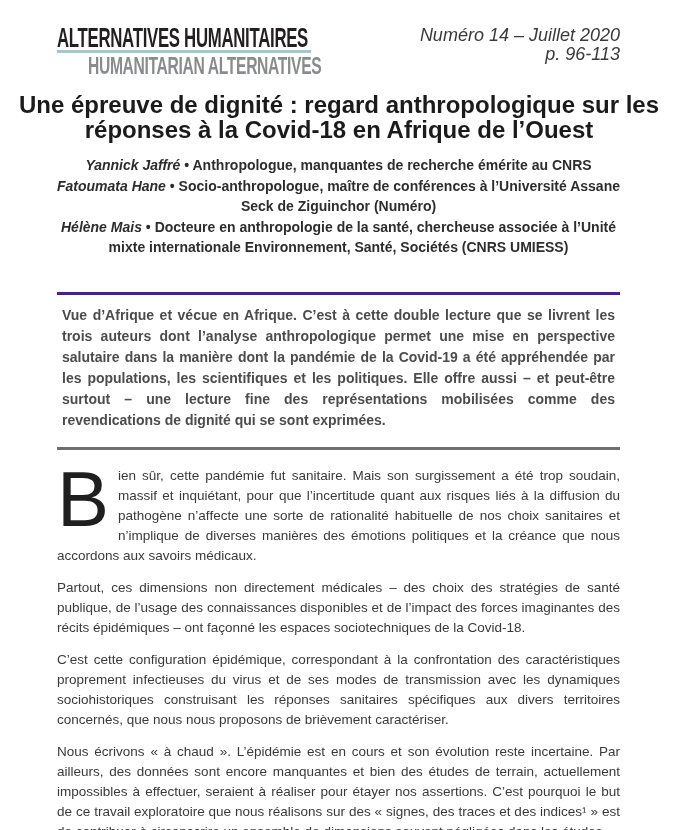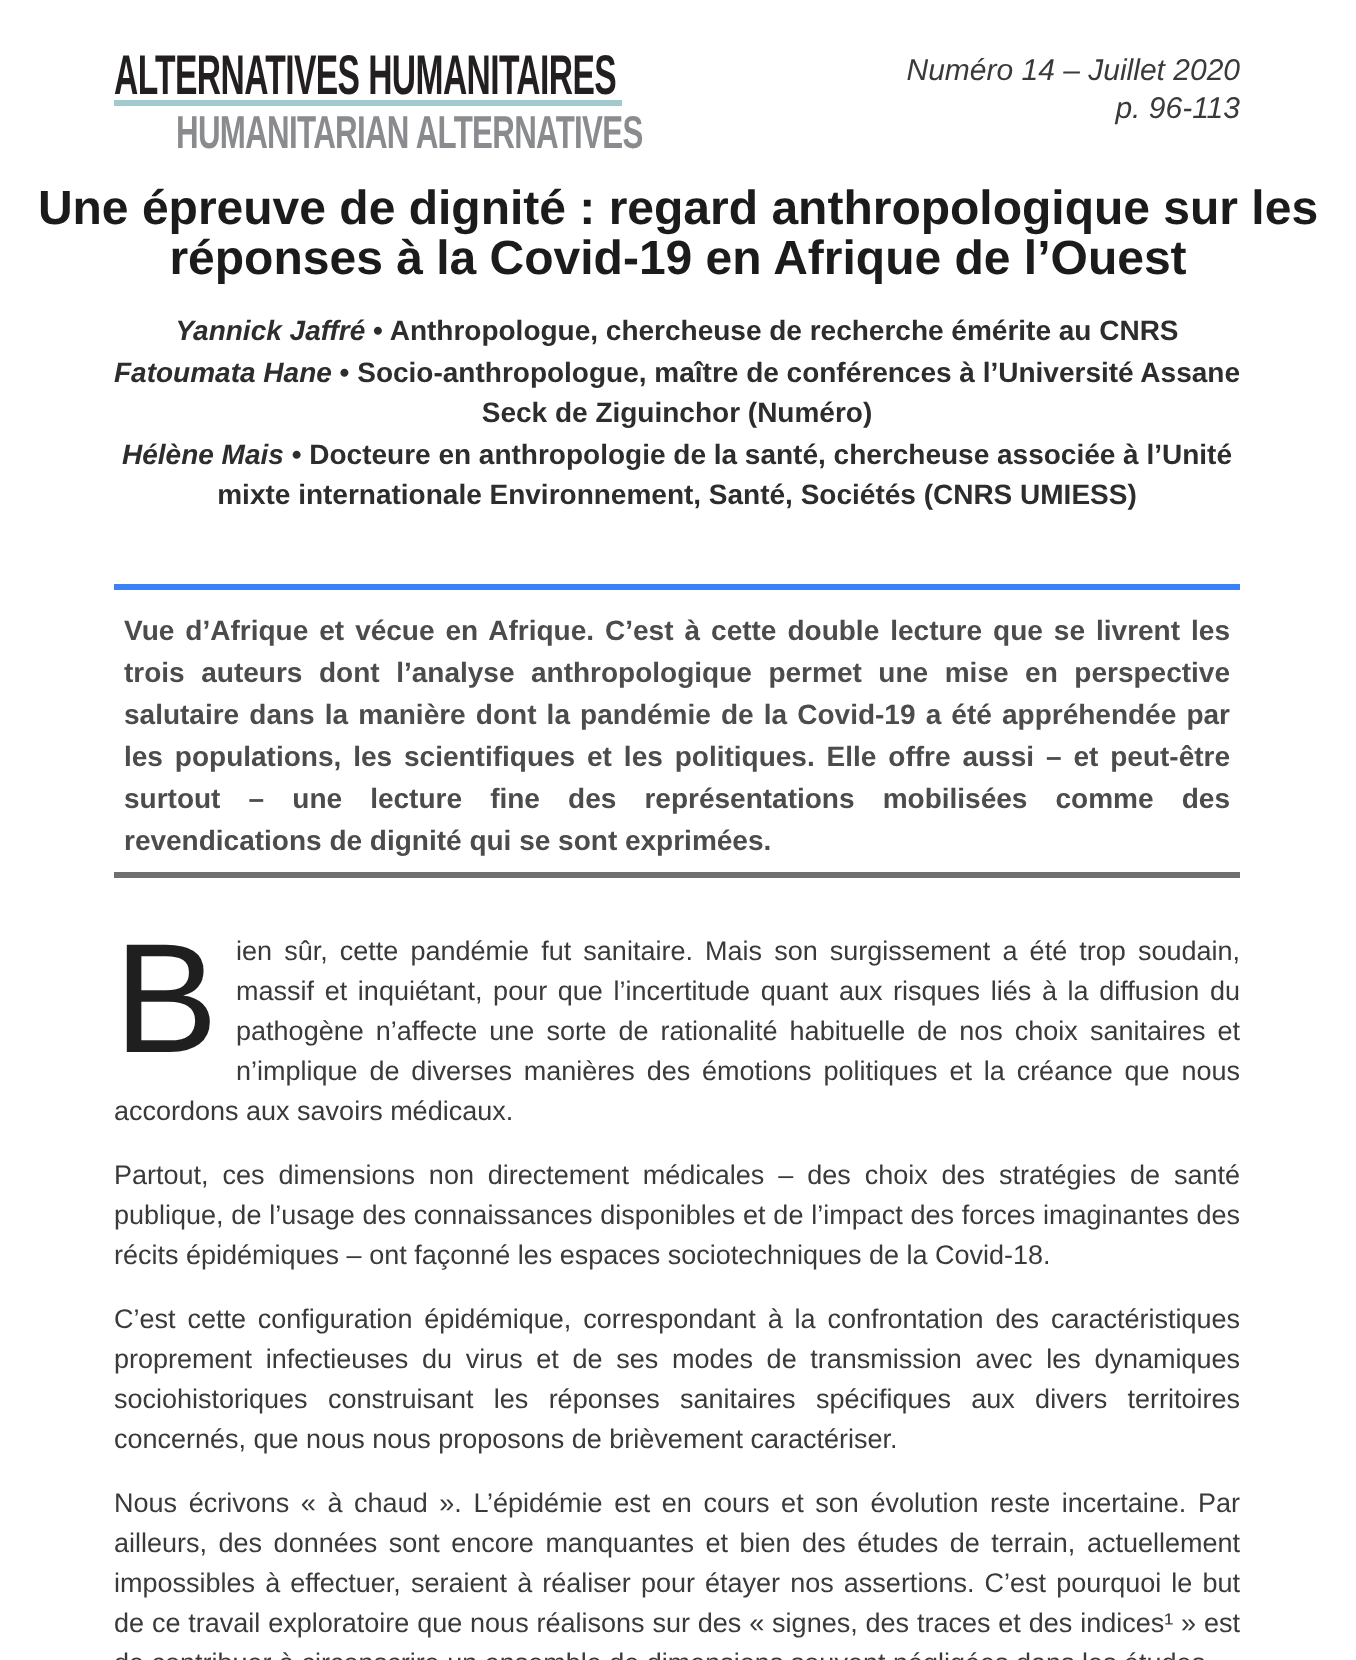--- a/index.html
+++ b/index.html
@@ -27,44 +27,44 @@
     position: absolute; left: 88px; top: 53px;
     font-size: 23px; font-weight: bold; letter-spacing: -0.5px;
     white-space: nowrap; color: #8a8b8e;
     transform: scaleX(0.68); transform-origin: 0 0;
   }
 
   
   .issue-info {
     position: absolute; right: 58px; top: 26px;
     text-align: right; font-style: italic;
-    font-size: 15px; line-height: 19px; color: #3a3a3a;
+    font-size: 18px; line-height: 19px; color: #3a3a3a;
   }
 
   
   .article-title {
     position: absolute; top: 92px; left: 0; width: 678px;
     text-align: center; font-size: 24px; font-weight: bold;
     line-height: 25px; color: #1b1b1b;
   }
 
   
   .authors {
     position: absolute; top: 155px; left: 57px; width: 563px;
     text-align: center; font-size: 14px; font-weight: bold;
     line-height: 20.5px; color: #2d2d2d;
   }
   .author-name { font-style: italic; margin-top: 44px; }
 
   
   .abstract {
     position: absolute; top: 292px; left: 57px; width: 553px;
-    border-top: 3px solid #3b82f6;
+    border-top: 3px solid #4c1d95;
     border-bottom: 3px solid #6f6f6f;
-    padding: 10px 5px 5px 5px;
+    padding: 10px 5px 16px 5px;
     font-size: 14px; font-weight: bold; line-height: 21px;
     text-align: justify; color: #4c4c4c;
   }
 
   
   .body-text {
     position: absolute; top: 466px; left: 57px; width: 563px;
     font-size: 13.5px; line-height: 20px;
     text-align: justify; color: #3a3a3a;
   }
@@ -87,25 +87,25 @@
     <div class="masthead-en">HUMANITARIAN ALTERNATIVES</div>
   </div>
 
   <div class="issue-info">
     <div>Numéro 14 – Juillet 2020</div>
     <div>p. 96-113</div>
   </div>
 
   <div class="article-title">
     <div>Une épreuve de dignité : regard anthropologique sur les</div>
-    <div>réponses à la Covid-19 en Afrique de l’Ouest</div>
+    <div>réponses à la Covid-18 en Afrique de l’Ouest</div>
   </div>
 
   <div class="authors">
-    <span><span class="author-name">Yannick Jaffré</span><span> • </span><span>Anthropologue, chercheuse de recherche émérite au CNRS</span></span>
+    <span><span class="author-name">Yannick Jaffré</span><span> • </span><span>Anthropologue, manquantes de recherche émérite au CNRS</span></span>
     <br>
     <span><span class="author-name">Fatoumata Hane</span><span> • </span><span>Socio-anthropologue, maître de conférences à l’Université Assane Seck de Ziguinchor (Numéro)</span></span>
     <br>
     <span><span class="author-name">Hélène Mais</span><span> • </span><span>Docteure en anthropologie de la santé, chercheuse associée à l’Unité mixte internationale Environnement, Santé, Sociétés (CNRS UMIESS)</span></span>
   </div>
 
   <div class="abstract">
     <span>Vue d’Afrique et vécue en Afrique. C’est à cette double lecture que se livrent les trois auteurs dont l’analyse anthropologique permet une mise en perspective salutaire dans la manière dont la pandémie de la Covid-19 a été appréhendée par les populations, les scientifiques et les politiques. Elle offre aussi – et peut-être surtout – une lecture fine des représentations mobilisées comme des revendications de dignité qui se sont exprimées.</span>
   </div>
 

